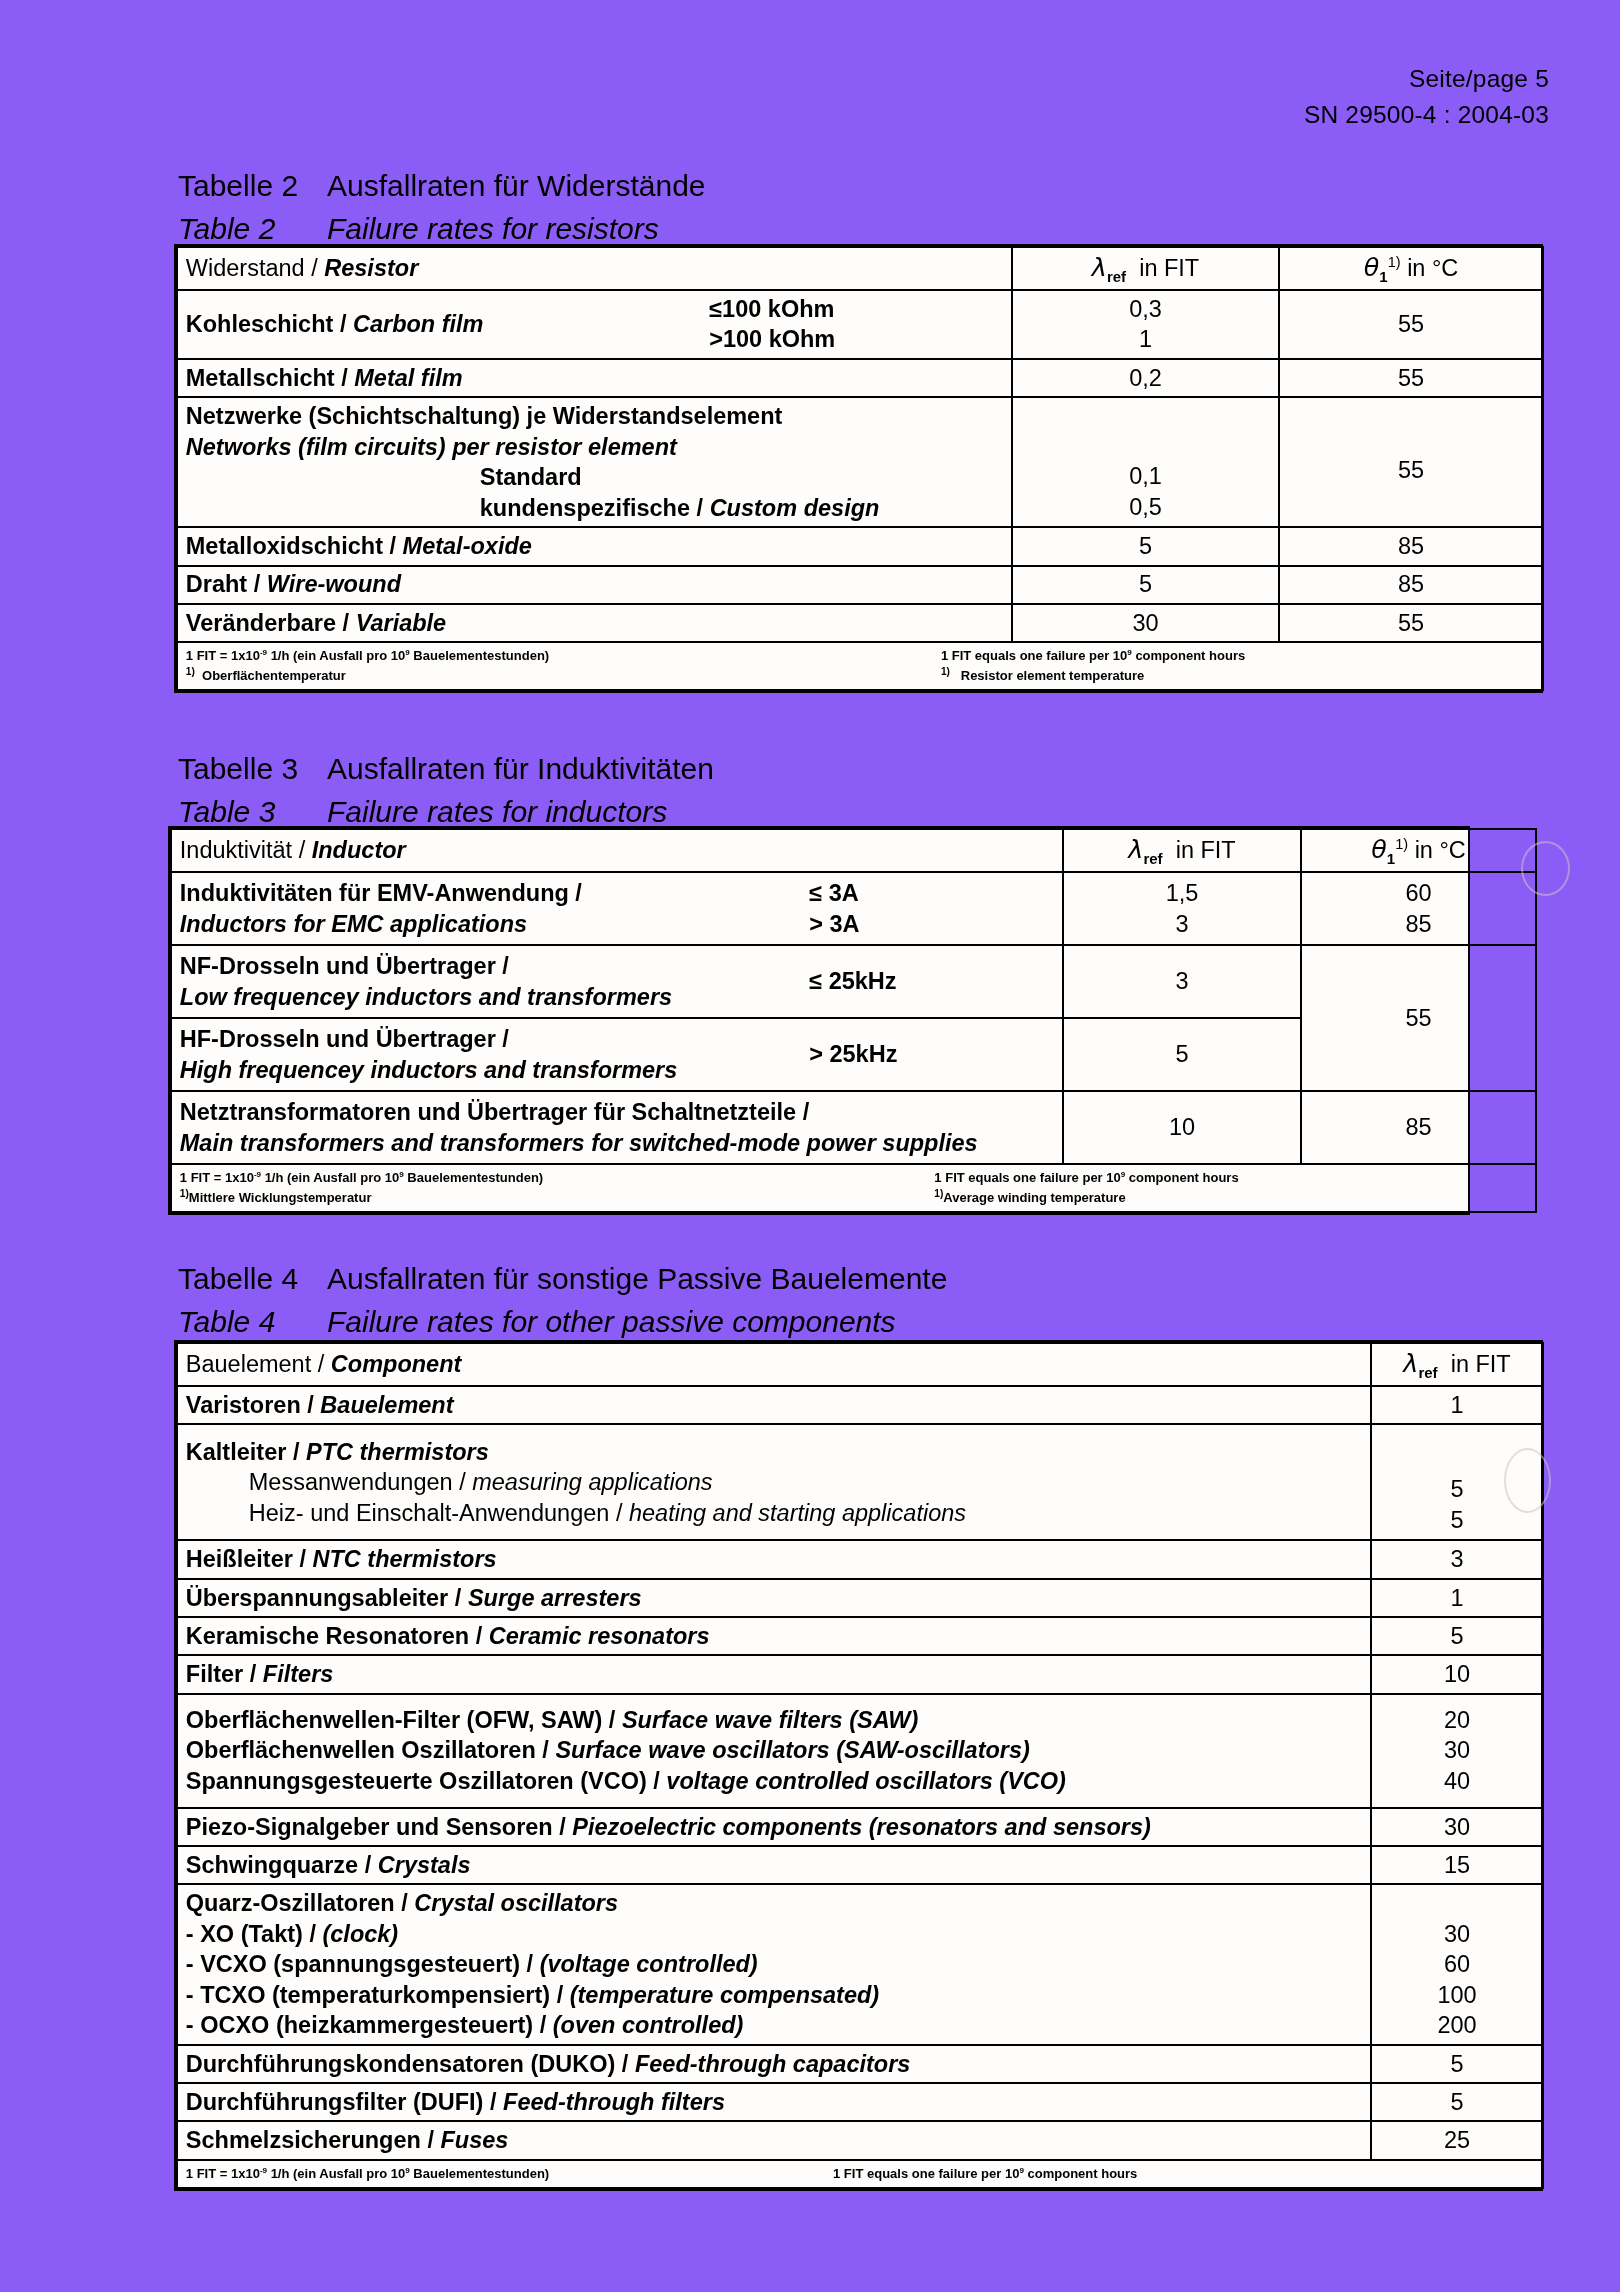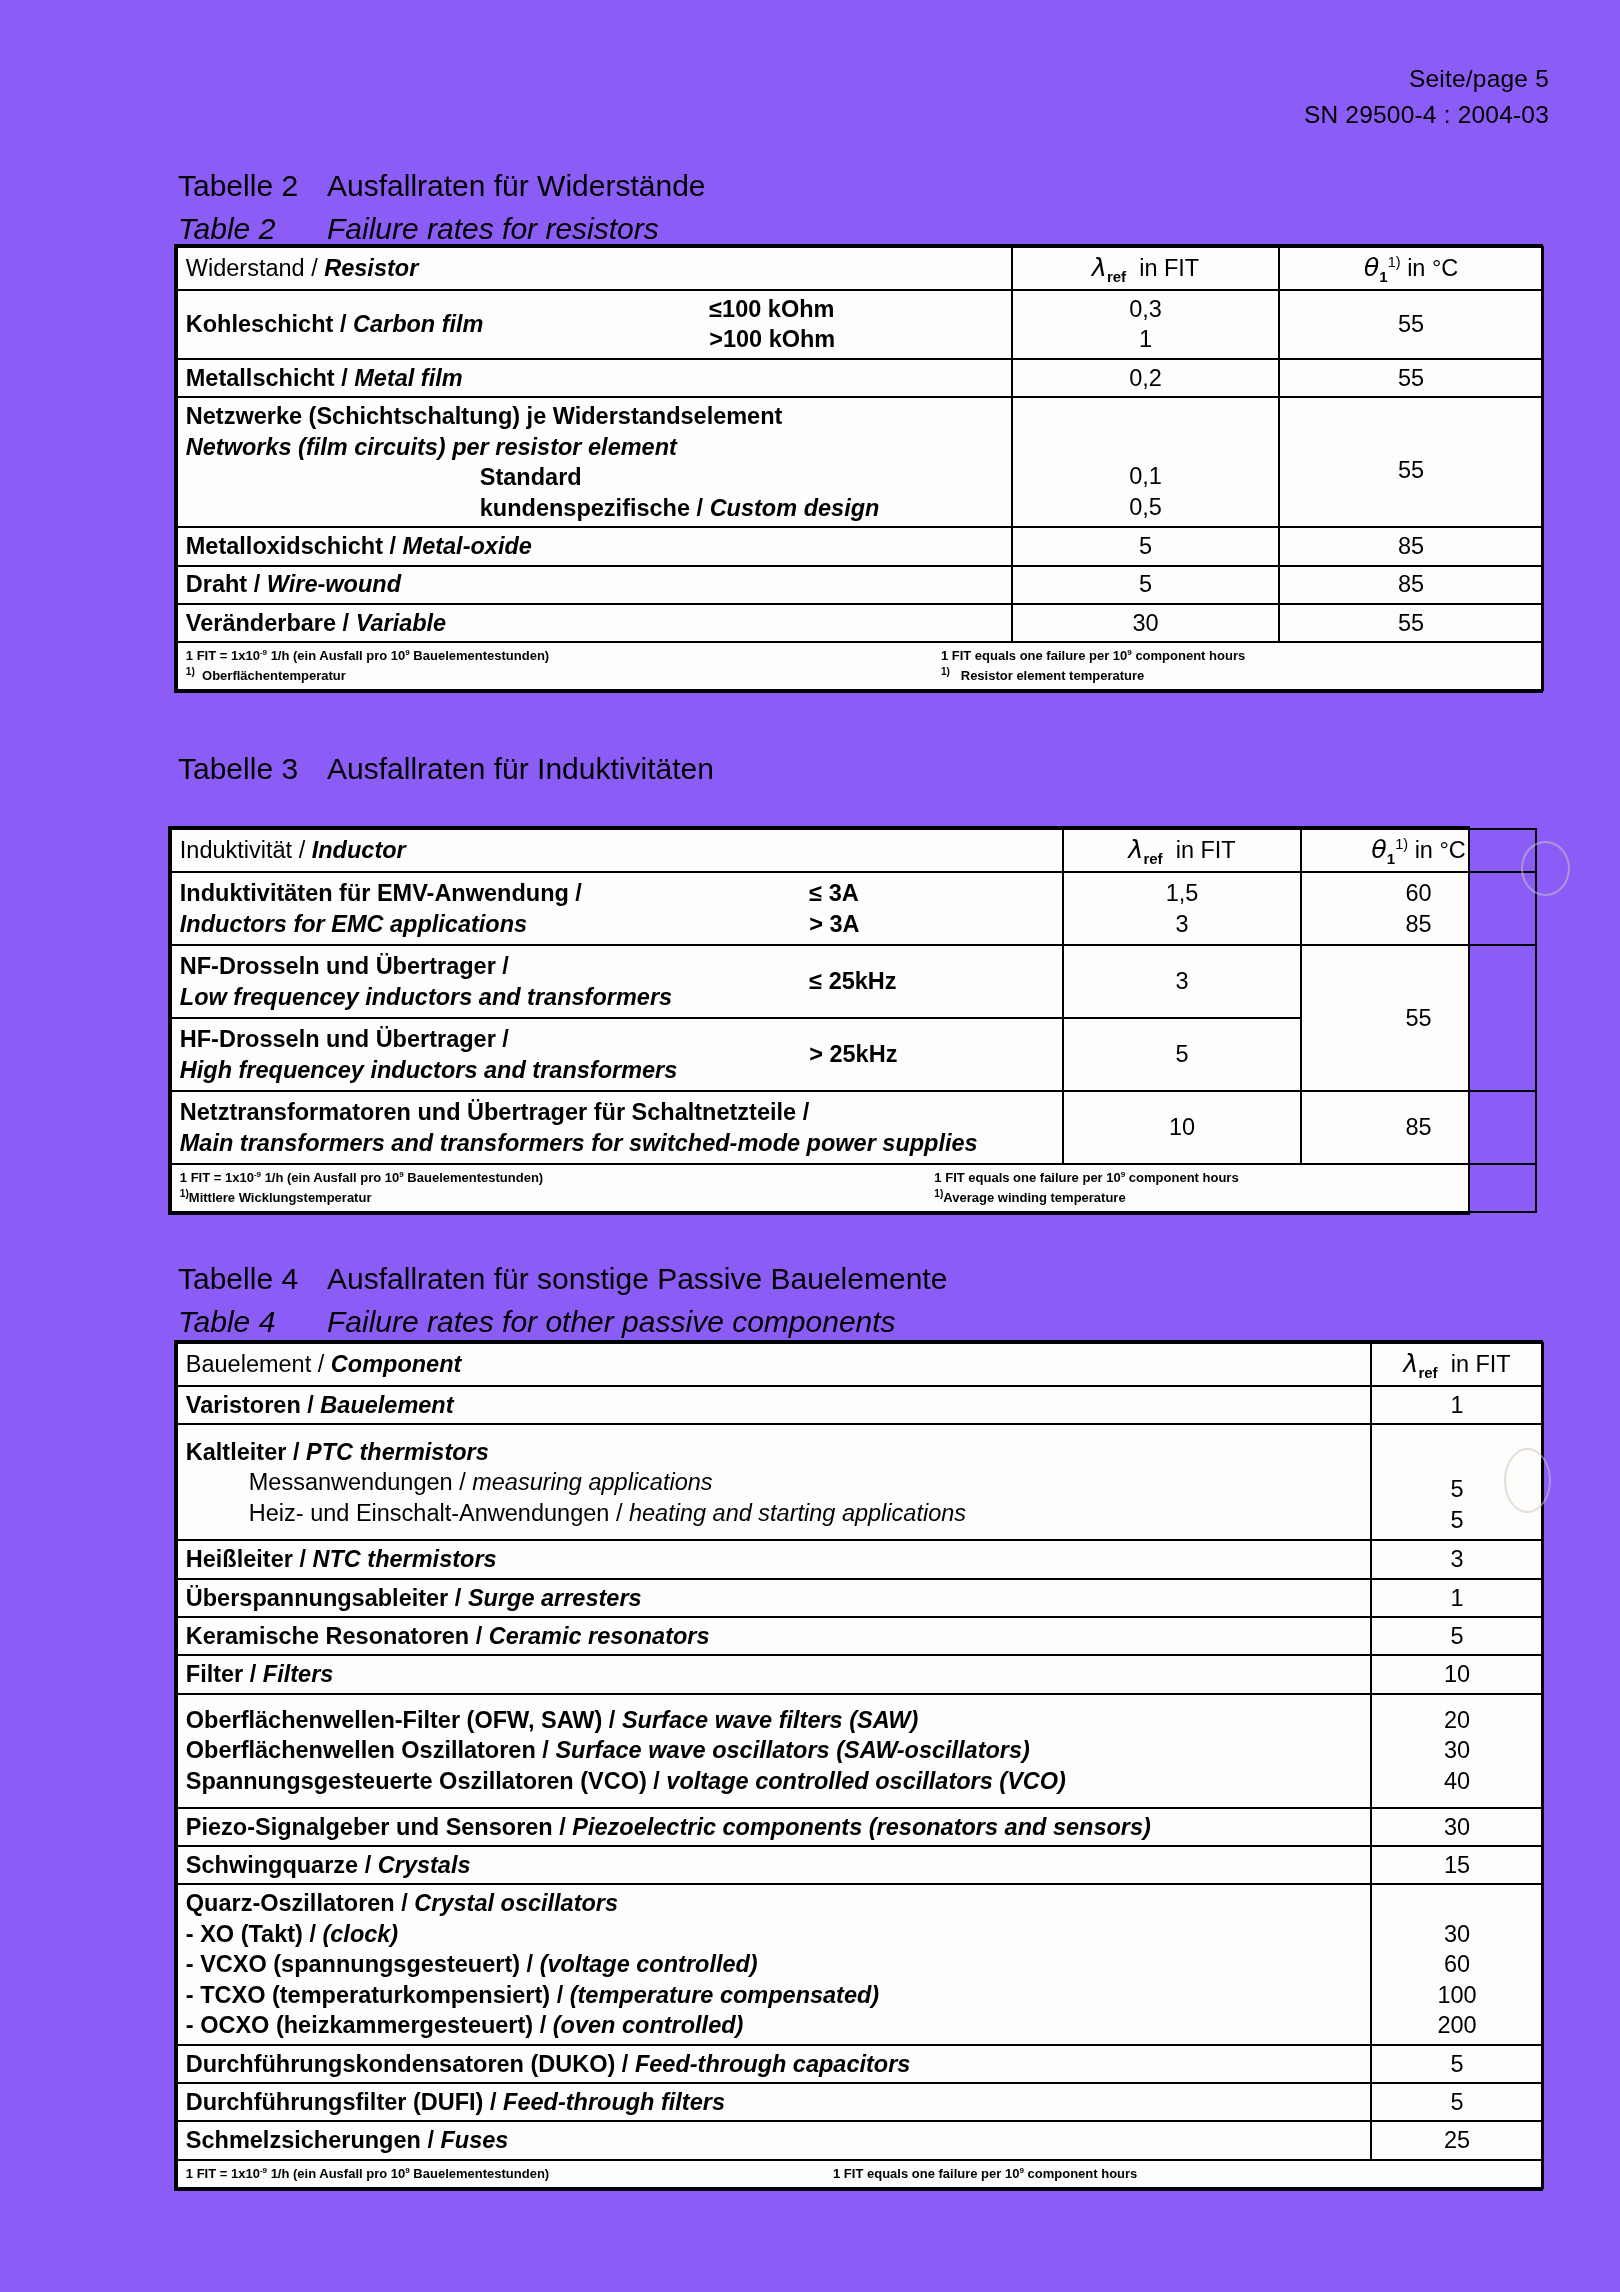--- a/index.html
+++ b/index.html
@@ -269,20 +269,24 @@
         </tr>
       </tbody>
     </table>
   </div>
 
   <div class="caption" style="position:absolute; left:178px; top:748px;">
     <div class="cap-row">
       <span class="cap-label cap-de">Tabelle 3</span>
       <span class="cap-de">Ausfallraten für Induktivitäten</span>
     </div>
+    <div class="cap-row">
+      <span class="cap-label cap-en">Table 3</span>
+      <span class="cap-en">Failure rates for inductors</span>
+    </div>
   </div>
 
   <div class="tbl-wrap" style="left:168px; top:826px; width:1302px;">
     <table class="t">
       <colgroup>
         <col style="width:892px;">
         <col style="width:238px;">
         <col style="width:235px;">
       </colgroup>
       <thead>

